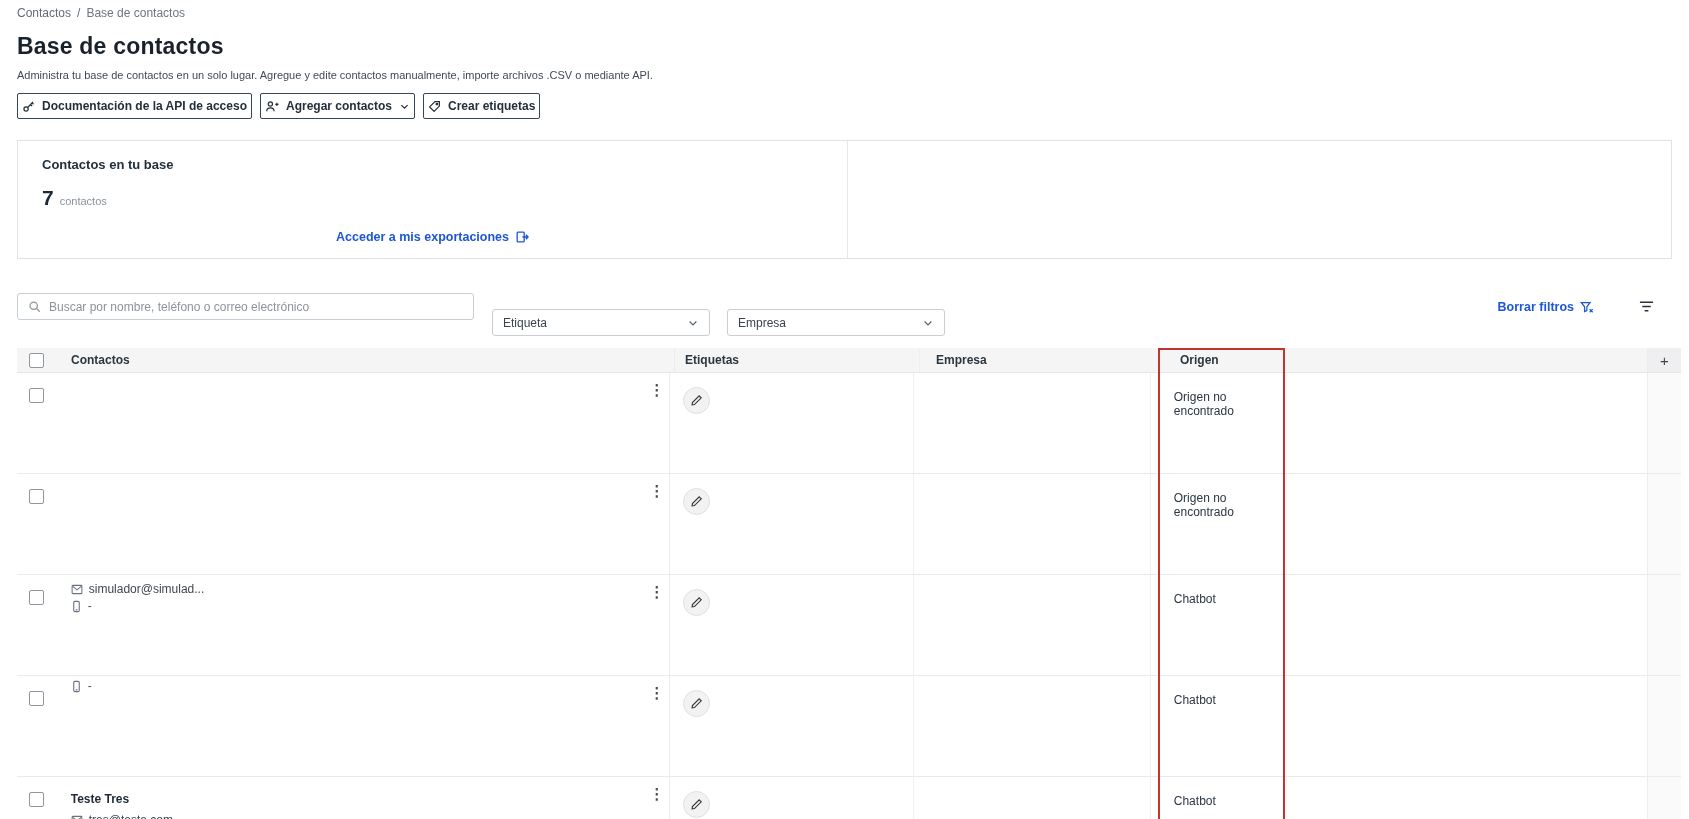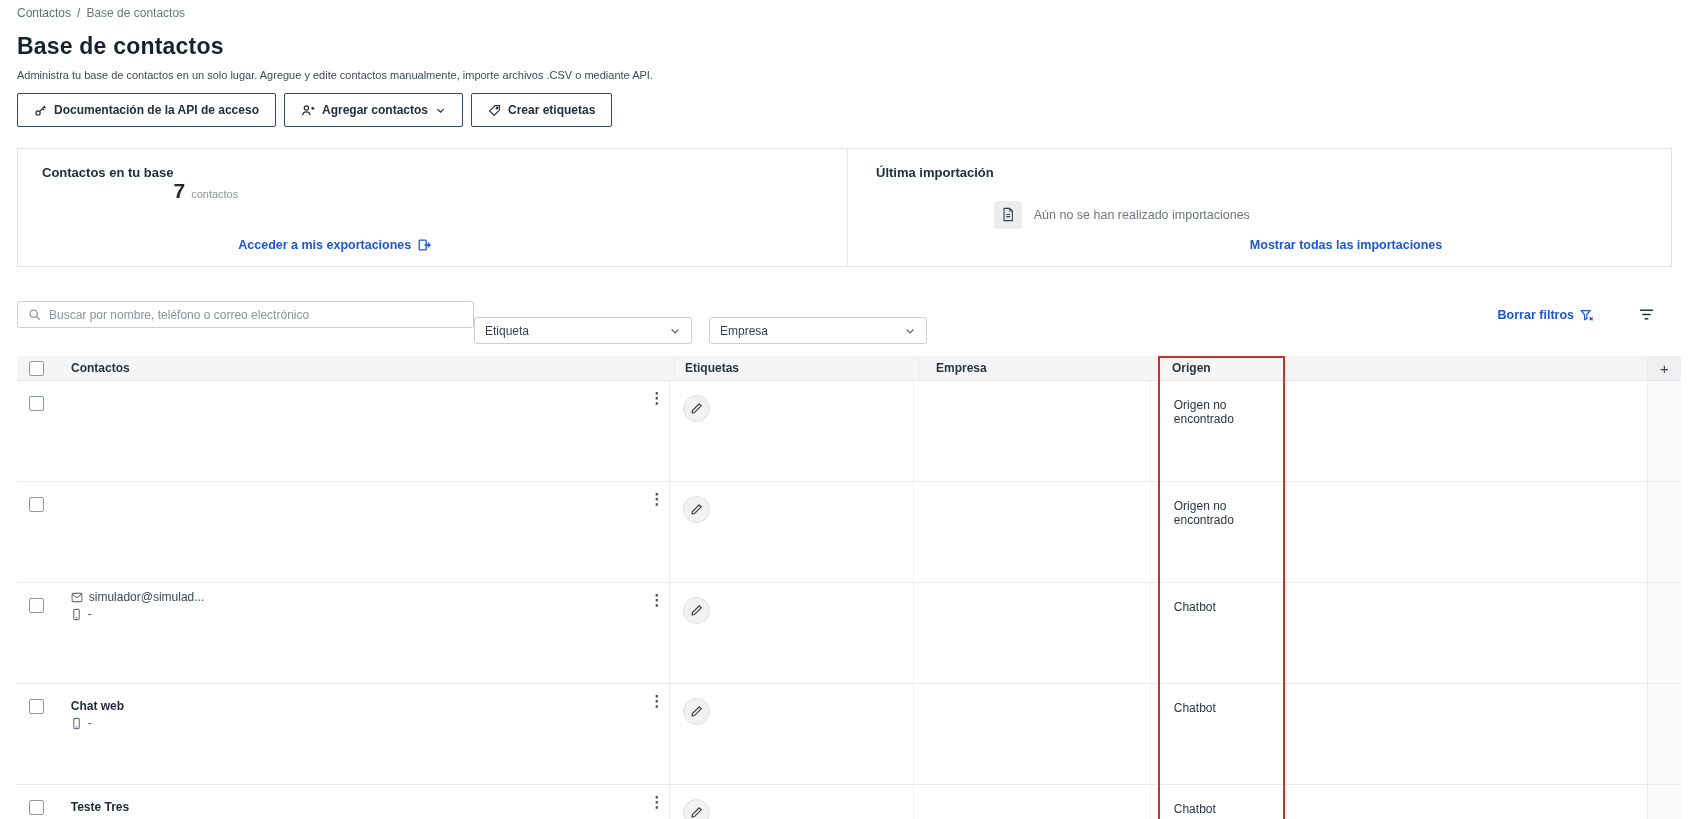--- a/index.html
+++ b/index.html
@@ -11,45 +11,45 @@
   .breadcrumb { font-size:12px; color:#5f6b76; display:flex; gap:6px; align-items:center; }
   .breadcrumb a { color:#5f6b76; text-decoration:none; cursor:pointer; }
   .crumb-current { color:#6b7680; }
 
   
   .page-title { margin-top:13px; font-size:23px; font-weight:700; color:#17222c; letter-spacing:.2px; }
   .subtitle { margin-top:9px; font-size:11px; color:#3f4a55; }
 
   
   .toolbar { margin-top:12px; display:flex; gap:8px; }
-  .btn { display:inline-flex; align-items:center; gap:7px; height:34px; padding:0 16px;
+  .btn { display:inline-flex; align-items:center; gap:7px; height:26px; padding:0 4px;
     background:#fff; border:1px solid #33475a; border-radius:2px; font-size:12px; font-weight:600;
     color:#22303c; cursor:pointer; font-family:inherit; }
   .btn svg { flex:0 0 auto; }
 
   
   .summary-card { margin-top:21px; width:1655px; height:119px; border:1px solid #dfe3e8; display:flex; }
-  .panel { display:flex; padding:16px 24px 12px 24px; }
+  .panel { display:flex; flex-direction:column; padding:16px 24px 12px 24px; }
   .panel-left { width:830px; border-right:1px solid #e4e8ec; }
   .panel-right { flex:1; padding-left:28px; }
   .card-title { font-size:13px; font-weight:700; color:#22303c; }
   .count-row { margin-top:14px; display:flex; align-items:baseline; }
   .count-number { font-size:21px; font-weight:700; color:#1d2935; }
   .count-unit { font-size:11px; color:#8a929a; margin-left:6px; }
   .card-link { margin-top:auto; align-self:center; margin-bottom:2px; display:flex; align-items:center; gap:6px;
     color:#1d56d6; font-size:12.5px; font-weight:600; text-decoration:none; cursor:pointer; }
   .import-empty { margin-top:10px; display:flex; align-items:center; gap:12px; }
   .file-badge { width:28px; height:28px; background:#ededee; border-radius:4px; display:flex;
     align-items:center; justify-content:center; color:#3c4650; }
   .import-text { font-size:12.5px; color:#6d7680; }
 
   
   .filters { margin-top:18px; width:1664px; display:flex; align-items:center; }
   .search-box { width:457px; height:27px; border:1px solid #c9ced4; border-radius:3px;
-    display:flex; align-items:center; gap:8px; padding:0 10px; color:#8d939b; }
+    display:flex; align-items:center; gap:8px; padding:0 10px; margin-right:18px; color:#8d939b; }
   .search-box input { border:none; outline:none; flex:1; font-size:12px; color:#333; font-family:inherit; background:transparent; }
   .search-box input::placeholder { color:#8d939b; }
   .select { width:218px; height:27px; border:1px solid #c9ced4; border-radius:3px; display:flex;
     align-items:center; justify-content:space-between; padding:0 10px; font-size:12px; color:#39434e;
     margin-right:17px; cursor:pointer;margin-top:32px; }
   .select .chev { color:#5b6570; display:flex; }
   .clear-filters { margin-left:auto; display:flex; align-items:center; gap:6px; color:#1d56d6;
     font-size:12.5px; font-weight:600; text-decoration:none; cursor:pointer;padding-left:8px; }
   .adv-filter { margin-left:44px; margin-right:26px; color:#28323e; cursor:pointer; display:flex; }
 
@@ -61,21 +61,21 @@
   .trow { display:flex; height:101px; border-bottom:1px solid #e8eaee; background:#fff; }
   .c-check { width:48px; padding-left:12px; }
   .c-contact { width:610px; position:relative; padding-left:6px; border-right:1px solid #ededf0; }
   .c-tags { width:245px; border-right:1px solid #f0f0f2; }
   .c-company { width:239px; border-right:1px solid #f0f0f2; }
   .c-origin { width:125px; border-right:1px solid #f0f0f2; }
   .c-spacer { width:364px; border-right:1px solid #ededf0; }
   .c-plus { width:33px; }
   .thead .c-tags { padding-left:10px; }
   .thead .c-company { padding-left:16px; }
-  .thead .c-origin { padding-left:13px; }
+  .thead .c-origin { padding-left:21px; }
   .thead .c-plus { background:#efeff1; justify-content:center; font-weight:400; font-size:15px; color:#3c4650; cursor:pointer; }
   .trow .c-check { padding-top:15px; }
   .trow .c-tags { padding:14px 0 0 13px; }
   .trow .c-origin { padding:17px 0 0 11px; color:#2a3642;margin-left:12px; }
   .trow .c-plus { background:#fafafa; }
   .checkbox { display:block; width:15px; height:15px; border:1.6px solid #8f979f; border-radius:2px;
     background:#fff; cursor:pointer; }
   .contact-name { margin-top:15px; font-weight:700; color:#1f2a35; }
   .c-line { display:flex; align-items:center; gap:6px; margin-top:7px; color:#3c4854; }
   .c-line.phone { margin-top:3px; color:#4a5662; }
@@ -137,36 +137,20 @@
         <span class="count-unit">contactos</span>
       </div>
       <a class="card-link">
         <span>Acceder a mis exportaciones</span>
         <svg width="14" height="14" viewBox="0 0 16 16" fill="none" stroke="currentColor" stroke-width="1.5">
             <rect x="2.5" y="2.5" width="8" height="11" rx="1"></rect>
             <path d="M8.5 8h6.5M12.5 5.5L15 8l-2.5 2.5"></path>
           </svg>
       </a>
     </div>
-    <div class="panel panel-right">
-      <div class="card-title">Última importación</div>
-      <div class="import-empty">
-        <span class="file-badge">
-          <svg width="14" height="15" viewBox="0 0 16 17" fill="none" stroke="currentColor" stroke-width="1.3">
-              <path d="M3.5 1.5h6.5l3 3v11H3.5z"></path>
-              <path d="M10 1.5v3h3"></path>
-              <path d="M6 8.5h4.5M6 11h4.5"></path>
-            </svg>
-        </span>
-        <span class="import-text">Aún no se han realizado importaciones</span>
-      </div>
-      <a class="card-link">
-        <span>Mostrar todas las importaciones</span>
-      </a>
-    </div>
   </div>
 
   <div class="filters">
     <div class="search-box">
       <svg width="13" height="13" viewBox="0 0 16 16" fill="none" stroke="currentColor" stroke-width="1.5">
           <circle cx="7" cy="7" r="4.5"></circle>
           <path d="M10.5 10.5L14.5 14.5"></path>
         </svg>
       <input type="text" placeholder="Buscar por nombre, teléfono o correo electrónico" style="">
     </div>
@@ -287,21 +271,20 @@
       <div class="c-origin">Chatbot</div>
       <div class="c-spacer"></div>
       <div class="c-plus"></div>
     </div>
 
     <div class="trow">
       <div class="c-check">
           <span class="checkbox"></span>
         </div>
       <div class="c-contact">
-        <div class="contact-name">Chat web</div>
         <div class="c-line phone">
           <svg width="11" height="13" viewBox="0 0 14 16" fill="none" stroke="currentColor" stroke-width="1.4">
               <rect x="3.5" y="1.5" width="7" height="13" rx="1.5"></rect>
               <path d="M5.8 12.3h2.4"></path>
             </svg>
           <span>-</span>
         </div>
         <span class="kebab">⋮</span>
       </div>
       <div class="c-tags">

